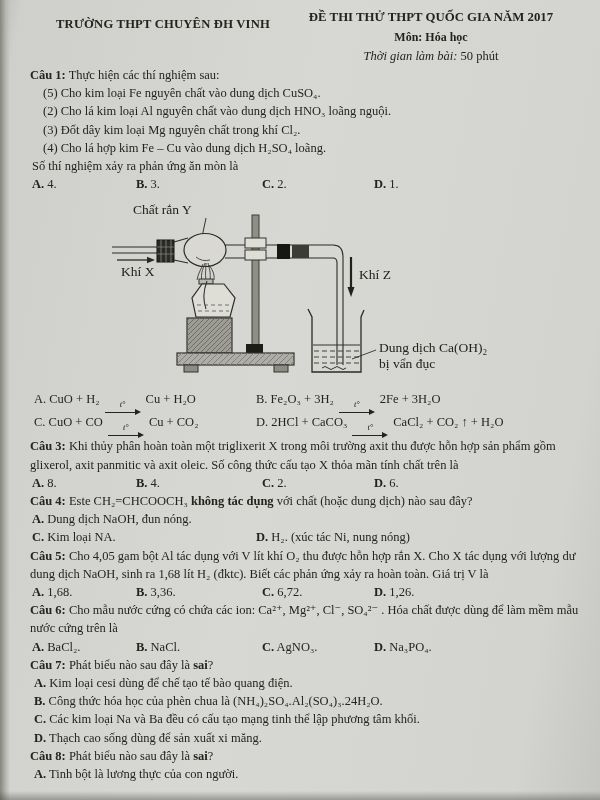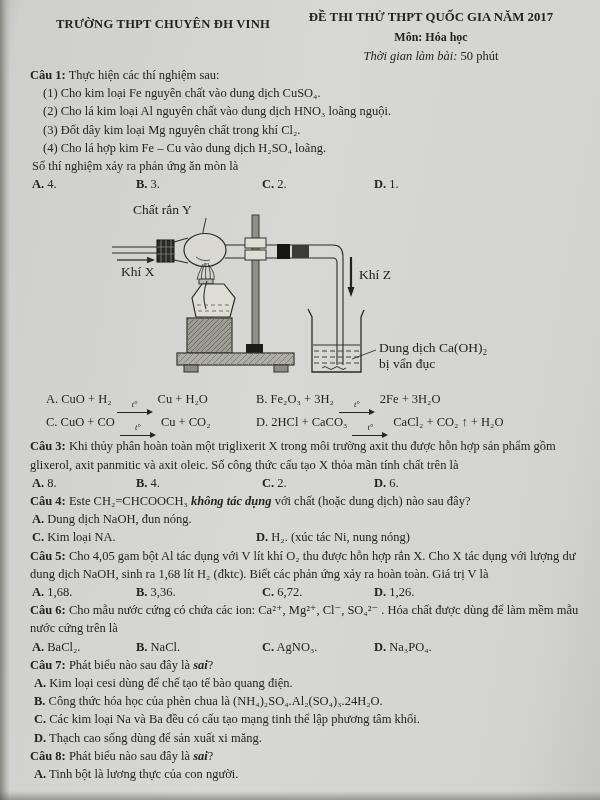--- a/index.html
+++ b/index.html
@@ -18,38 +18,38 @@
   
   .hdr{display:flex;justify-content:space-between;align-items:flex-start;height:58px;}
   .school{font-weight:bold;font-size:12.6px;margin:9px 8px 0 26px;letter-spacing:.2px;white-space:nowrap;}
   .hright{width:308px;text-align:center;line-height:19.5px;font-family:Liberation Serif, serif;}
   .title{font-weight:bold;font-size:12.8px;white-space:nowrap;}
   .subject{font-weight:bold;font-size:12px;}
   .time .lab{font-style:italic;}
   
   .qline,.sub,.optrow,.optline{line-height:18.2px;min-height:18.2px;}
   .qlabel{font-weight:bold;}
-  .b{font-weight:bold;font-style:italic;}
+  .b{font-weight:bold;}
   .sub{padding-left:13px;}
   .closing{padding-left:2px;}
   .optrow{position:relative;height:18.2px;}
   .optrow .o0{position:absolute;left:2px;white-space:nowrap;}
   .optrow .o1{position:absolute;left:106px;white-space:nowrap;}
   .optrow .o2{position:absolute;left:232px;white-space:nowrap;}
   .optrow.two .o1{left:226px;}
   .optrow .o3{position:absolute;left:344px;white-space:nowrap;}
   .optline{padding-left:4px;}
   .opt b{font-weight:bold;}
   
   .diagram{position:relative;height:190px;margin-left:-30px;width:600px;}
   .diagram svg{position:absolute;left:0;top:0;}
   
   .eqs{margin-top:5px;margin-bottom:3px;}
   .eqrow{position:relative;height:23px;line-height:23px;}
-  .eqrow .e0{position:absolute;left:16px;white-space:nowrap;}
+  .eqrow .e0{position:absolute;left:4px;white-space:nowrap;}
   .eqrow .e1{position:absolute;left:226px;white-space:nowrap;}
   .rxn{display:inline-flex;flex-direction:column;align-items:center;margin:0 5px;vertical-align:-4px;}
   .rxn .t{font-size:8.5px;font-style:italic;line-height:7px;}
   .rxn .ar{position:relative;width:36px;height:9px;}
   .rxn .ar::before{content:"";position:absolute;left:0;right:4px;top:4px;border-top:1.2px solid #24241f;}
   .rxn .ar::after{content:"";position:absolute;right:0;top:1px;width:0;height:0;
     border-left:6px solid #24241f;border-top:3.5px solid transparent;border-bottom:3.5px solid transparent;}
   svg text{font-family:"Liberation Serif","DejaVu Serif",serif;fill:#22221d;}
 </style>
 </head>
@@ -61,21 +61,21 @@
     <div class="school">TRƯỜNG THPT CHUYÊN ĐH VINH</div>
     <div class="hright">
       <div class="title">ĐỀ THI THỬ THPT QUỐC GIA NĂM 2017</div>
       <div class="subject">Môn: Hóa học</div>
       <div class="time"><span class="lab">Thời gian làm bài:</span> <span>50 phút</span></div>
     </div>
   </div>
 
   <div class="q">
     <div class="qline"><span class="qlabel">Câu 1:</span> <span>Thực hiện các thí nghiệm sau:</span></div>
-    <div class="sub">(1) Cho kim loại Fe nguyên chất vào dung dịch CuSO₄.</div>
+    <div class="sub">(5) Cho kim loại Fe nguyên chất vào dung dịch CuSO₄.</div>
     <div class="sub">(2) Cho lá kim loại Al nguyên chất vào dung dịch HNO₃ loãng nguội.</div>
     <div class="sub">(3) Đốt dây kim loại Mg nguyên chất trong khí Cl₂.</div>
     <div class="sub">(4) Cho lá hợp kim Fe – Cu vào dung dịch H₂SO₄ loãng.</div>
     <div class="qline closing">Số thí nghiệm xảy ra phản ứng ăn mòn là</div>
     <div class="optrow">
       <span class="opt o0"><b>A.</b> <span>4.</span></span>
       <span class="opt o1"><b>B.</b> <span>3.</span></span>
       <span class="opt o2"><b>C.</b> <span>2.</span></span>
       <span class="opt o3"><b>D.</b> <span>1.</span></span>
     </div>

